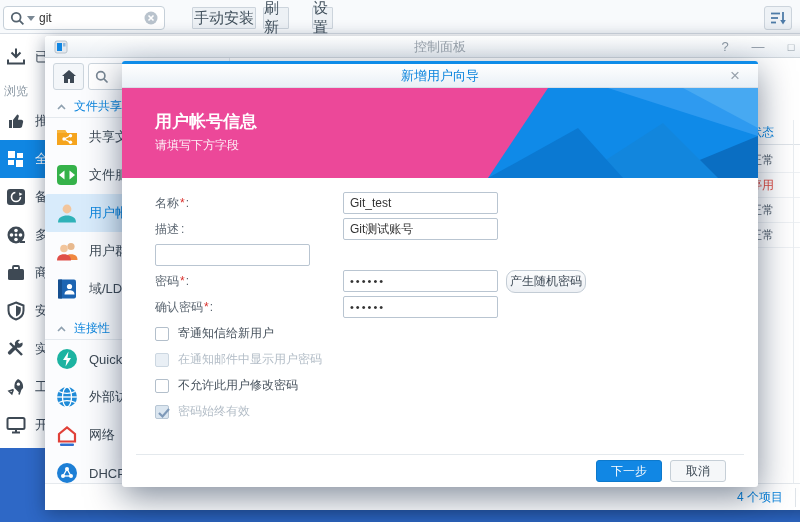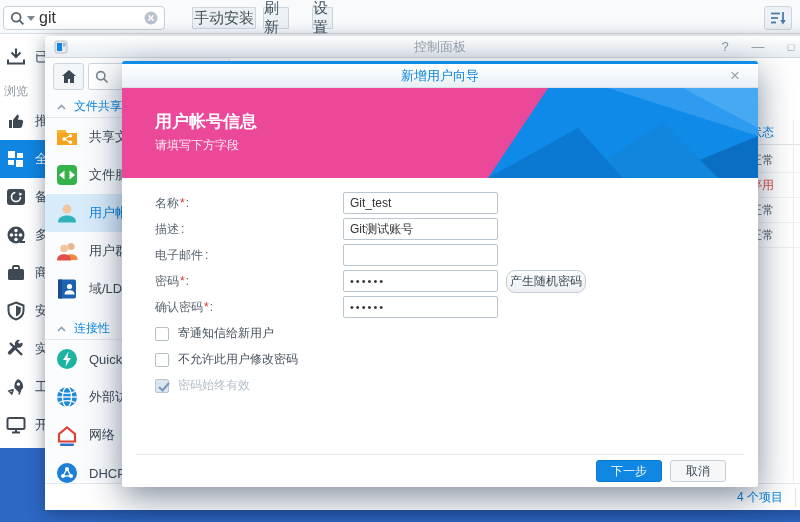--- a/index.html
+++ b/index.html
@@ -8,21 +8,21 @@
     font-family:"Liberation Sans","DejaVu Sans",sans-serif;
     background:#2e68c6; position:relative; font-size:13px; color:#3f4b57;
   }
   .abs { position:absolute; }
   svg { display:block; }
 
   
   #pc-window { left:0; top:0; width:800px; height:448px; background:#ffffff; }
   #pc-toolbar { left:0; top:0; width:800px; height:34px; background:#f8fafc; border-bottom:1px solid #d8dee5; }
   #pc-search { left:3px; top:6px; width:162px; height:24px; background:#fff; border:1px solid #c6d0d9; border-radius:4px; display:flex; align-items:center; padding:0 6px; }
-  #pc-search input { border:none; outline:none; flex:1; font-size:16px; color:#333; min-width:0; background:transparent; font-family:inherit; }
+  #pc-search input { border:none; outline:none; flex:1; font-size:12px; color:#333; min-width:0; background:transparent; font-family:inherit; }
   .tb-btn { top:7px; height:22px; background:#edf1f5; border:1px solid #ccd4dc; border-radius:1px; font-size:15px; color:#41505c; display:flex; align-items:center; justify-content:center; cursor:pointer; }
   #btn-manual { left:192px; width:64px; }
   #btn-refresh { left:263px; width:26px; }
   #btn-settings { left:312px; width:21px; }
   #btn-sort { left:764px; top:6px; width:28px; height:24px; background:#eef2f6; border:1px solid #ccd4dc; border-radius:3px; display:flex; align-items:center; justify-content:center; }
 
   #pc-sidebar { left:0; top:34px; width:130px; height:414px; overflow:hidden; }
   .pc-item { position:relative; height:30px; display:flex; align-items:center; padding-left:6px; white-space:nowrap; }
   .pc-item .lbl { margin-left:9px; font-size:13px; color:#3f4b57; }
   .pc-cat { height:38px; }
@@ -435,38 +435,41 @@
   <div id="dlg-body">
     <div class="f-row">
       <span class="f-label"><span>名称</span><span class="req">*</span><span>:</span></span>
       <input class="f-input" value="Git_test" style="">
     </div>
     <div class="f-row">
       <span class="f-label"><span>描述</span><span class="req"></span><span>:</span></span>
       <input class="f-input" value="Git测试账号" style="">
     </div>
     <div class="f-row">
-      <span class="f-label"><span>电子邮件</span><span class="req"></span><span>:</span></span>
       <input class="f-input" value="" style="">
     </div>
     <div class="f-row">
       <span class="f-label"><span>密码</span><span class="req">*</span><span>:</span></span>
       <input class="f-input pw" value="••••••" style="">
       <button id="btn-randpw">产生随机密码</button>
     </div>
     <div class="f-row">
       <span class="f-label"><span>确认密码</span><span class="req">*</span><span>:</span></span>
       <input class="f-input pw" value="••••••" style="">
     </div>
 
     <div class="cb-row">
       <span class="cb"></span>
       <span class="cb-lbl">寄通知信给新用户</span>
     </div>
     <div class="cb-row">
+      <span class="cb disabled"></span>
+      <span class="cb-lbl dim">在通知邮件中显示用户密码</span>
+    </div>
+    <div class="cb-row">
       <span class="cb"></span>
       <span class="cb-lbl">不允许此用户修改密码</span>
     </div>
     <div class="cb-row">
       <span class="cb checked disabled">
         <svg width="16" height="16" viewBox="0 0 16 16">
             <polyline points="3,8 6.5,11.5 13,4" fill="none" stroke="#7e99b8" stroke-width="2.2"></polyline>
           </svg>
       </span>
       <span class="cb-lbl dim">密码始终有效</span>

